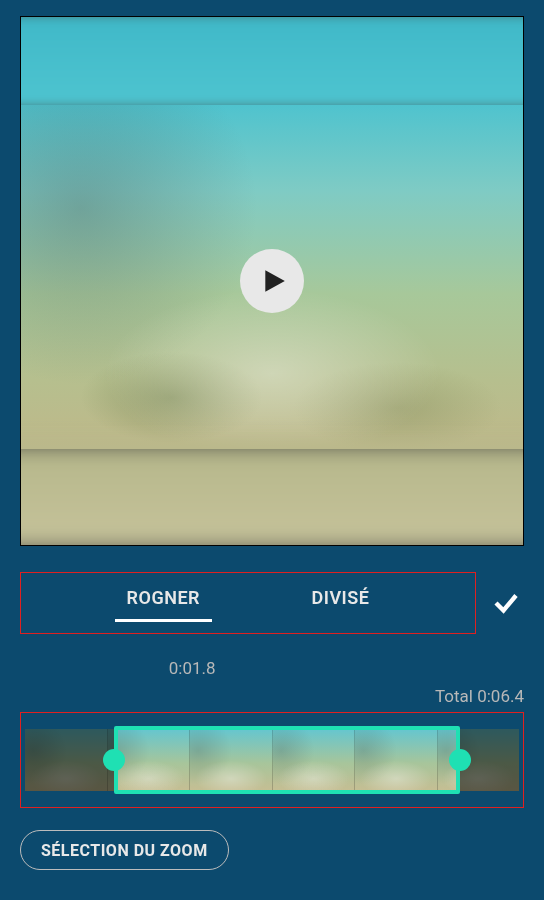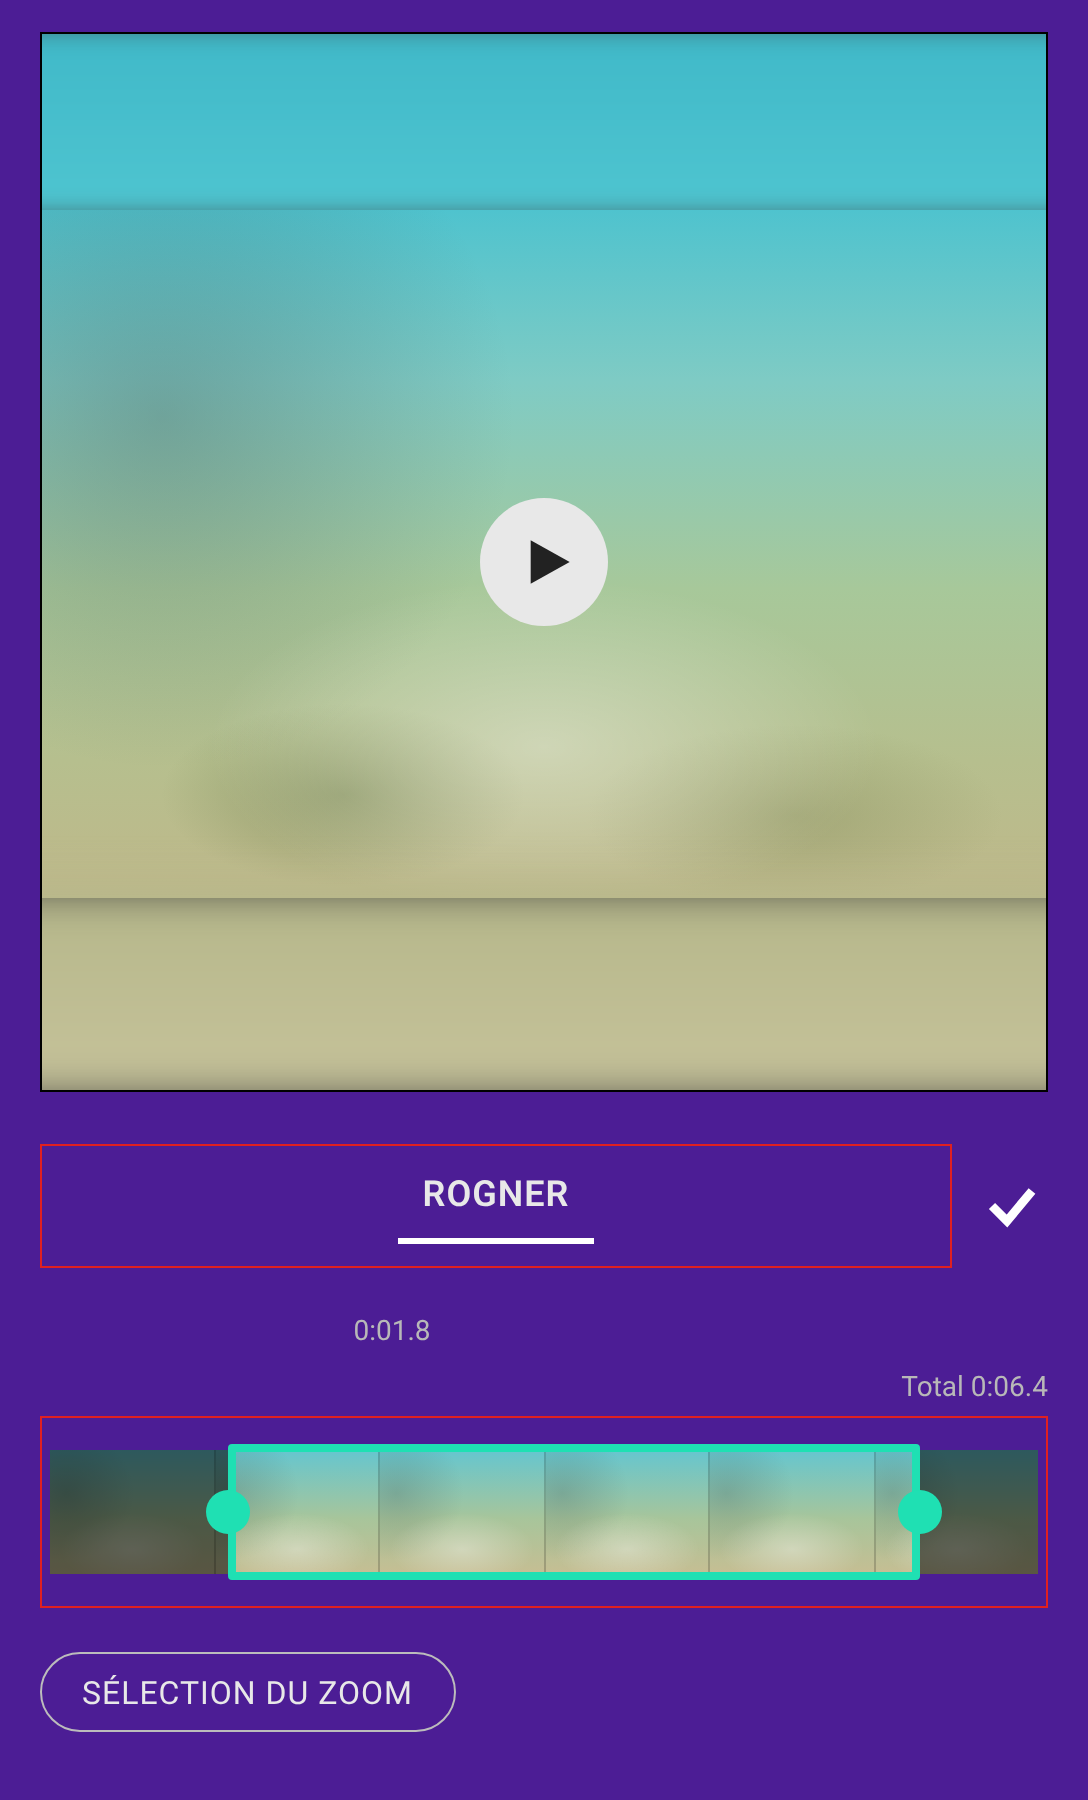--- a/index.html
+++ b/index.html
@@ -1,17 +1,17 @@
 <!DOCTYPE html>
 <html><head>
 <meta charset="utf-8">
 <style>
   * { box-sizing: border-box; margin: 0; padding: 0; }
   html, body { width: 544px; height: 900px; background: #1a1a1a; font-family: -apple-system, BlinkMacSystemFont, "Segoe UI", Roboto, sans-serif; color: #fff; overflow: hidden; }
-  .app { width: 544px; height: 900px; background: #4c1d95; display: flex; flex-direction: column; padding: 0; }
+  .app { width: 544px; height: 900px; background: #0c4a6e; display: flex; flex-direction: column; padding: 0; }
   
   
   .preview-wrap { padding: 16px 20px 16px 20px; }
   .preview { position: relative; width: 504px; height: 530px; border: 1px solid #000; background: #3a3a3a; overflow: hidden; }
   .pv-top { position:absolute; left:0; top:0; right:0; height:88px; background: linear-gradient(180deg, #3fb8c8 0%, #4fc5d0 100%); filter: blur(6px); transform: scale(1.1); }
   .pv-mid { position:absolute; left:0; top:88px; right:0; height:344px; background: linear-gradient(180deg, #4fc3ce 0%, #7fcbc4 25%, #a7c89a 55%, #b6bf8e 80%, #bfb88a 100%); }
   .pv-mid::after { content:""; position:absolute; inset:0; background:
       radial-gradient(ellipse 280px 140px at 50% 78%, rgba(255,255,255,0.35), rgba(255,255,255,0) 60%),
       radial-gradient(circle at 12% 30%, rgba(70,90,90,0.35), rgba(0,0,0,0) 35%),
       radial-gradient(ellipse 140px 70px at 30% 85%, rgba(90,110,60,0.4), rgba(0,0,0,0) 65%),
@@ -25,41 +25,41 @@
   
   .controls { padding: 10px 20px 0 20px; }
   .tab-row { display:flex; align-items:center; gap: 12px; }
   .tab-box { flex:1; display:flex; align-items:flex-start; justify-content:space-evenly; border:1px solid #e02020; padding: 10px 0 4px 0; height:62px; }
   .tab { font-size:18px; font-weight:600; color:#e8e8e8; letter-spacing:0.5px; cursor:pointer; padding: 4px 6px 14px 6px; position:relative; }
   .tab.active::after { content:""; position:absolute; left:-6px; right:-6px; bottom:0; height:3px; background:#fff; }
   .check { width:36px; height:36px; display:flex; align-items:center; justify-content:center; cursor:pointer; }
   .check svg { width:30px; height:30px; stroke:#fff; stroke-width:3.5; fill:none; }
   
   
-  .time-row { display:flex; padding: 24px 20px 6px 20px; font-size:14px; color:#b8b8b8; }
+  .time-row { display:flex; padding: 24px 20px 6px 20px; font-size:17px; color:#b8b8b8; }
   .time-current { margin-left:auto; margin-right:auto; transform:translateX(26px); }
   .time-total { margin-left:auto;margin-top:28px; }
   
   
   .timeline-box { margin: 0 20px; border:1px solid #e02020; padding: 10px 4px; height:96px; display:flex; align-items:center; position:relative; }
   .thumbs { position:relative; width:100%; height:62px; display:flex; border-radius:2px; overflow:visible; }
   .thumb { flex:1; background: linear-gradient(180deg,#65c6cf 0%, #a7c59b 55%, #c6be93 100%); position:relative; }
   .thumb::after { content:""; position:absolute; inset:0; background:
     radial-gradient(ellipse 60px 30px at 50% 80%, rgba(255,255,255,0.35), rgba(255,255,255,0) 60%),
     radial-gradient(circle at 10% 35%, rgba(60,80,80,0.25), rgba(0,0,0,0) 40%); }
   .thumb + .thumb { border-left:1px solid rgba(0,0,0,0.18); }
   .dim { position:absolute; top:0; bottom:0; background:rgba(0,0,0,0.55); }
   .dim.left { left:0; }
   .dim.right { right:0; }
   .sel { position:absolute; top:-3px; bottom:-3px; border:4px solid #1fe0b3; border-radius:2px; pointer-events:none; }
   .handle { position:absolute; top:50%; width:22px; height:22px; background:#1fe0b3; border-radius:50%; transform:translate(-50%,-50%); cursor:grab; }
   
   
   .zoom-row { padding: 22px 20px 0 20px; }
-  .zoom-pill { display:inline-flex; align-items:center; height:40px; padding:0 20px; border:1.5px solid #bcbcbc; border-radius:22px; color:#e8e8e8; font-size:16px; font-weight:400; letter-spacing:0.5px; cursor:pointer;text-align:right; }
+  .zoom-pill { display:inline-flex; align-items:center; height:40px; padding:0 20px; border:1.5px solid #bcbcbc; border-radius:22px; color:#e8e8e8; font-size:16px; font-weight:700; letter-spacing:0.5px; cursor:pointer;text-align:right; }
 </style>
 </head>
 <body>
 
 <div class="app">
 
   <div class="preview-wrap">
     <div class="preview">
       <div class="pv-top"></div>
       <div class="pv-mid"></div>
@@ -69,20 +69,21 @@
             <path d="M4 2 L22 12 L4 22 Z"></path>
           </svg>
       </div>
     </div>
   </div>
 
   <div class="controls">
     <div class="tab-row">
       <div class="tab-box">
         <div class="tab active">ROGNER</div>
+        <div class="tab">DIVISÉ</div>
       </div>
       <div class="check">
         <svg viewBox="0 0 24 24">
             <polyline points="4 12 10 18 20 6"></polyline>
           </svg>
       </div>
     </div>
   </div>
 
   <div class="time-row">

